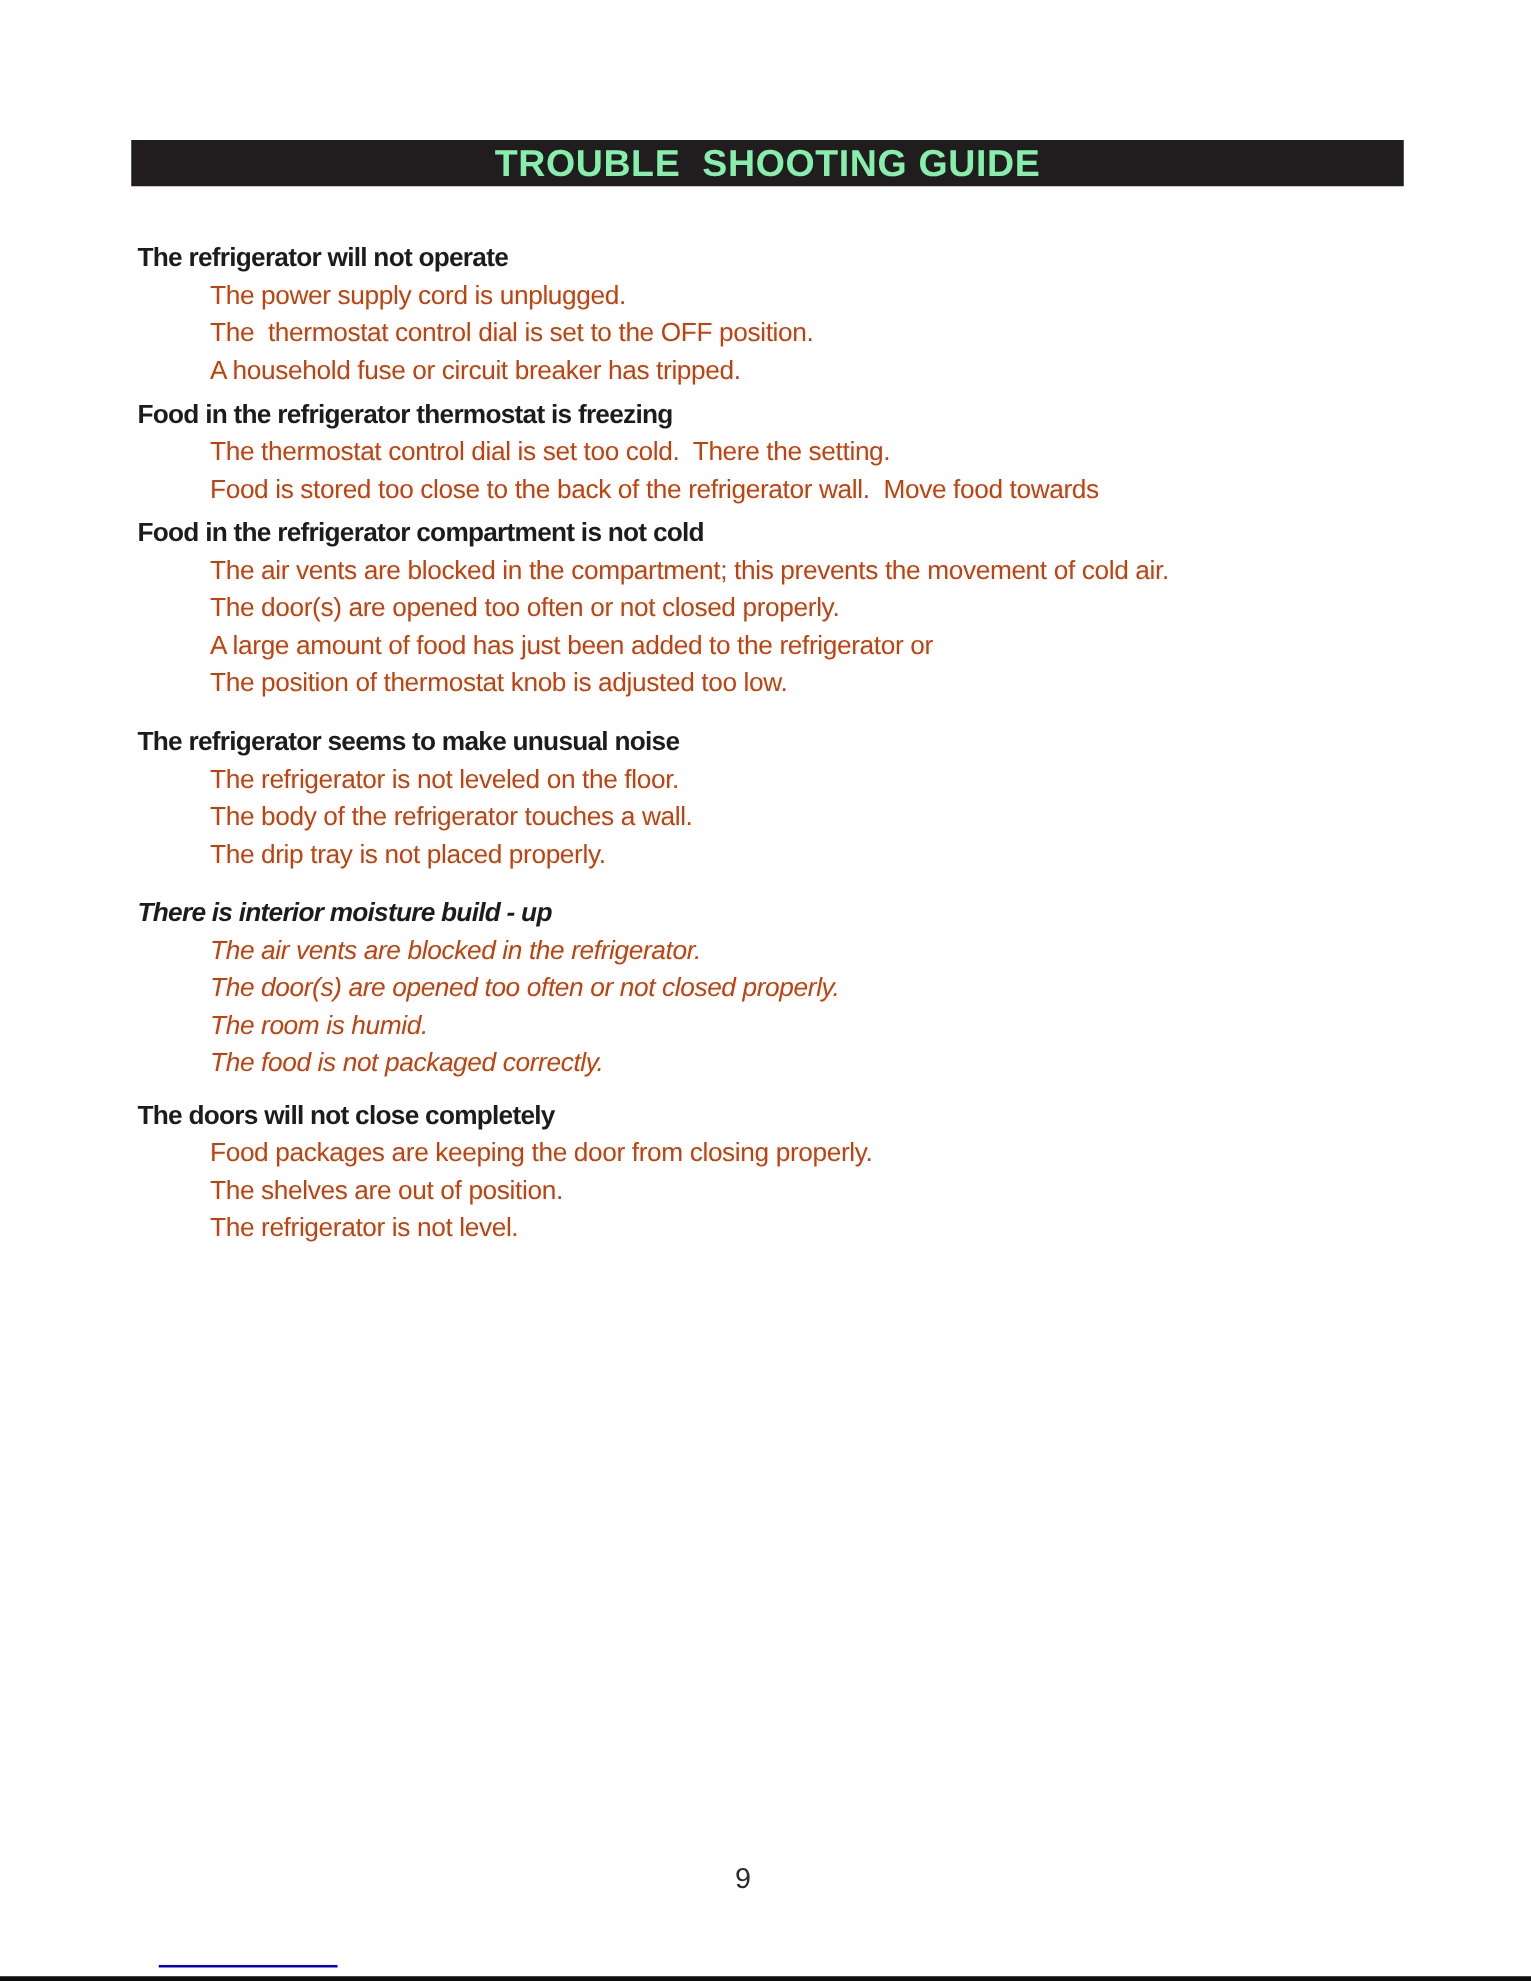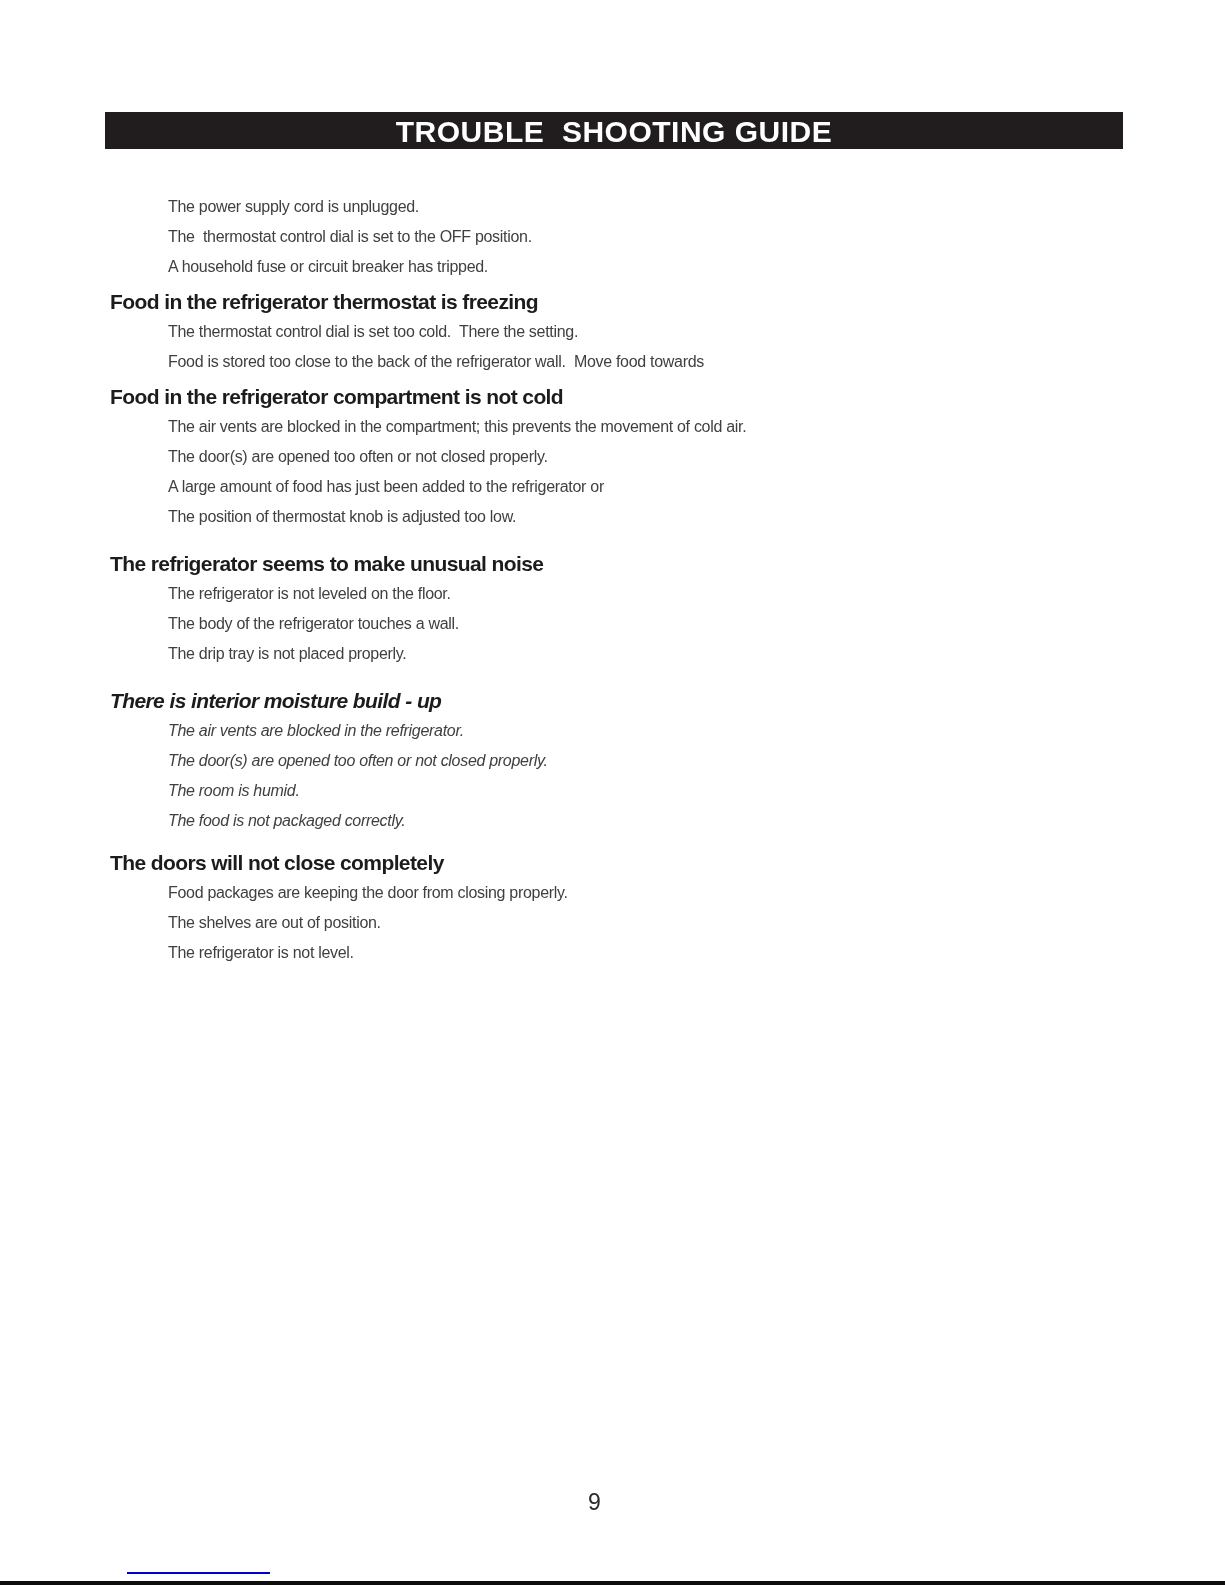--- a/index.html
+++ b/index.html
@@ -17,21 +17,21 @@
     left: 105px;
     top: 112px;
     width: 1018px;
     height: 37px;
     background: var(--bar-bg, #211d1e);
     display: flex;
     align-items: center;
     justify-content: center;
   }
   .title-bar .title {
-    color: #ffffff;
+    color: #86efac;
     font-weight: bold;
     font-size: 30px;
     letter-spacing: 0.5px;
     white-space: pre;
     transform: translateY(1px);
   }
   .content {
     position: absolute;
     left: 110px;
     top: 192px;
@@ -45,26 +45,26 @@
   .section:nth-of-type(6) { margin-top: 12px; }
   .heading {
     font-weight: bold;
     font-size: 21px;
     line-height: 30px;
     letter-spacing: -0.6px;
     color: #1c1c1c;
     white-space: pre;
   }
   .line {
-    font-size: 16px;
+    font-size: 21px;
     line-height: 30px;
     letter-spacing: -0.3px;
     padding-left: 58px;
     white-space: pre;
-    color: #404040;
+    color: #c2410c;
   }
   .page-number {
     position: absolute;
     left: 588px;
     top: 1489px;
     font-size: 23px;
     color: #2b2b2b;
   }
   .footer-link-underline {
     position: absolute;
@@ -85,20 +85,21 @@
 </style>
 </head>
 <body>
 
 <div class="title-bar">
   <span class="title">TROUBLE  SHOOTING GUIDE</span>
 </div>
 
 <div class="content">
   <div class="section">
+    <div class="heading">The refrigerator will not operate</div>
     <div class="lines">
         <div class="line">The power supply cord is unplugged.</div>
         <div class="line">The  thermostat control dial is set to the OFF position.</div>
         <div class="line">A household fuse or circuit breaker has tripped.</div>
       </div>
   </div>
 
   <div class="section">
     <div class="heading">Food in the refrigerator thermostat is freezing</div>
     <div class="lines">

